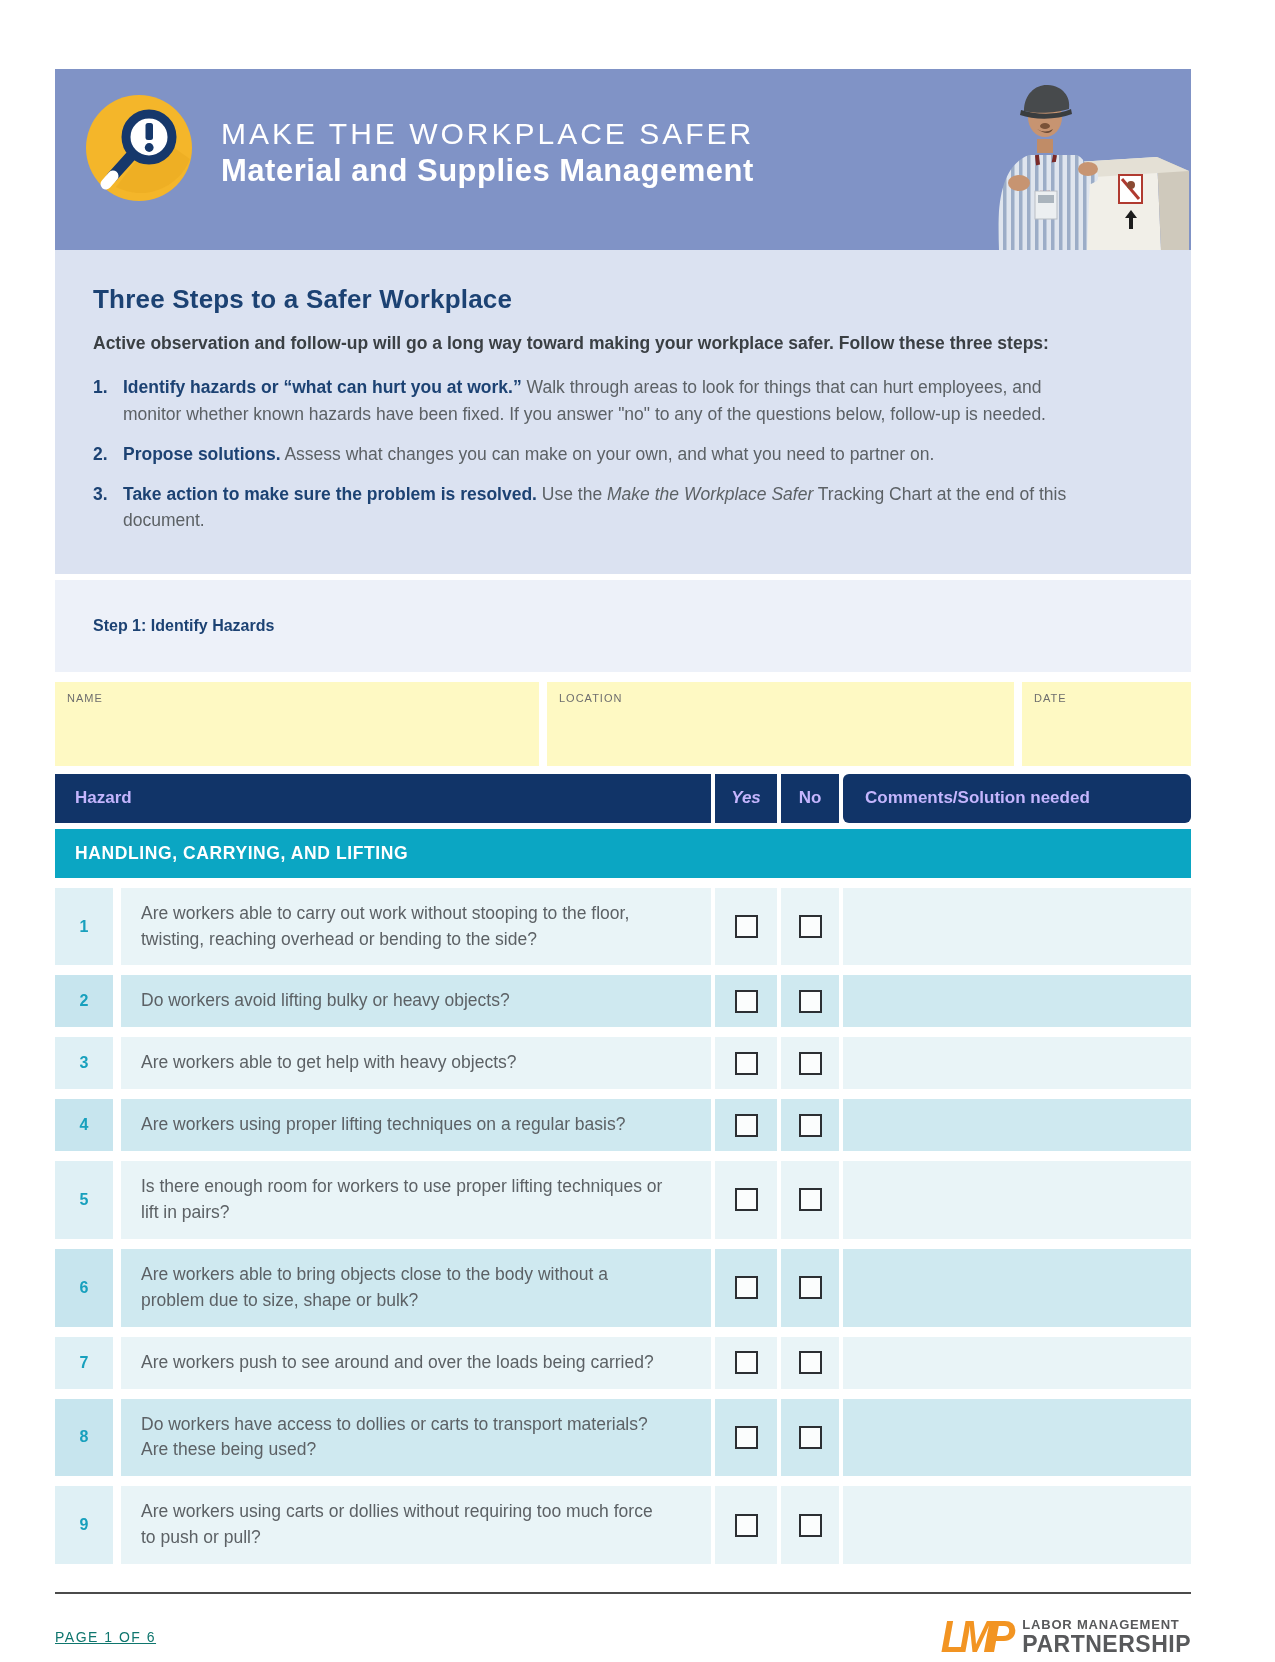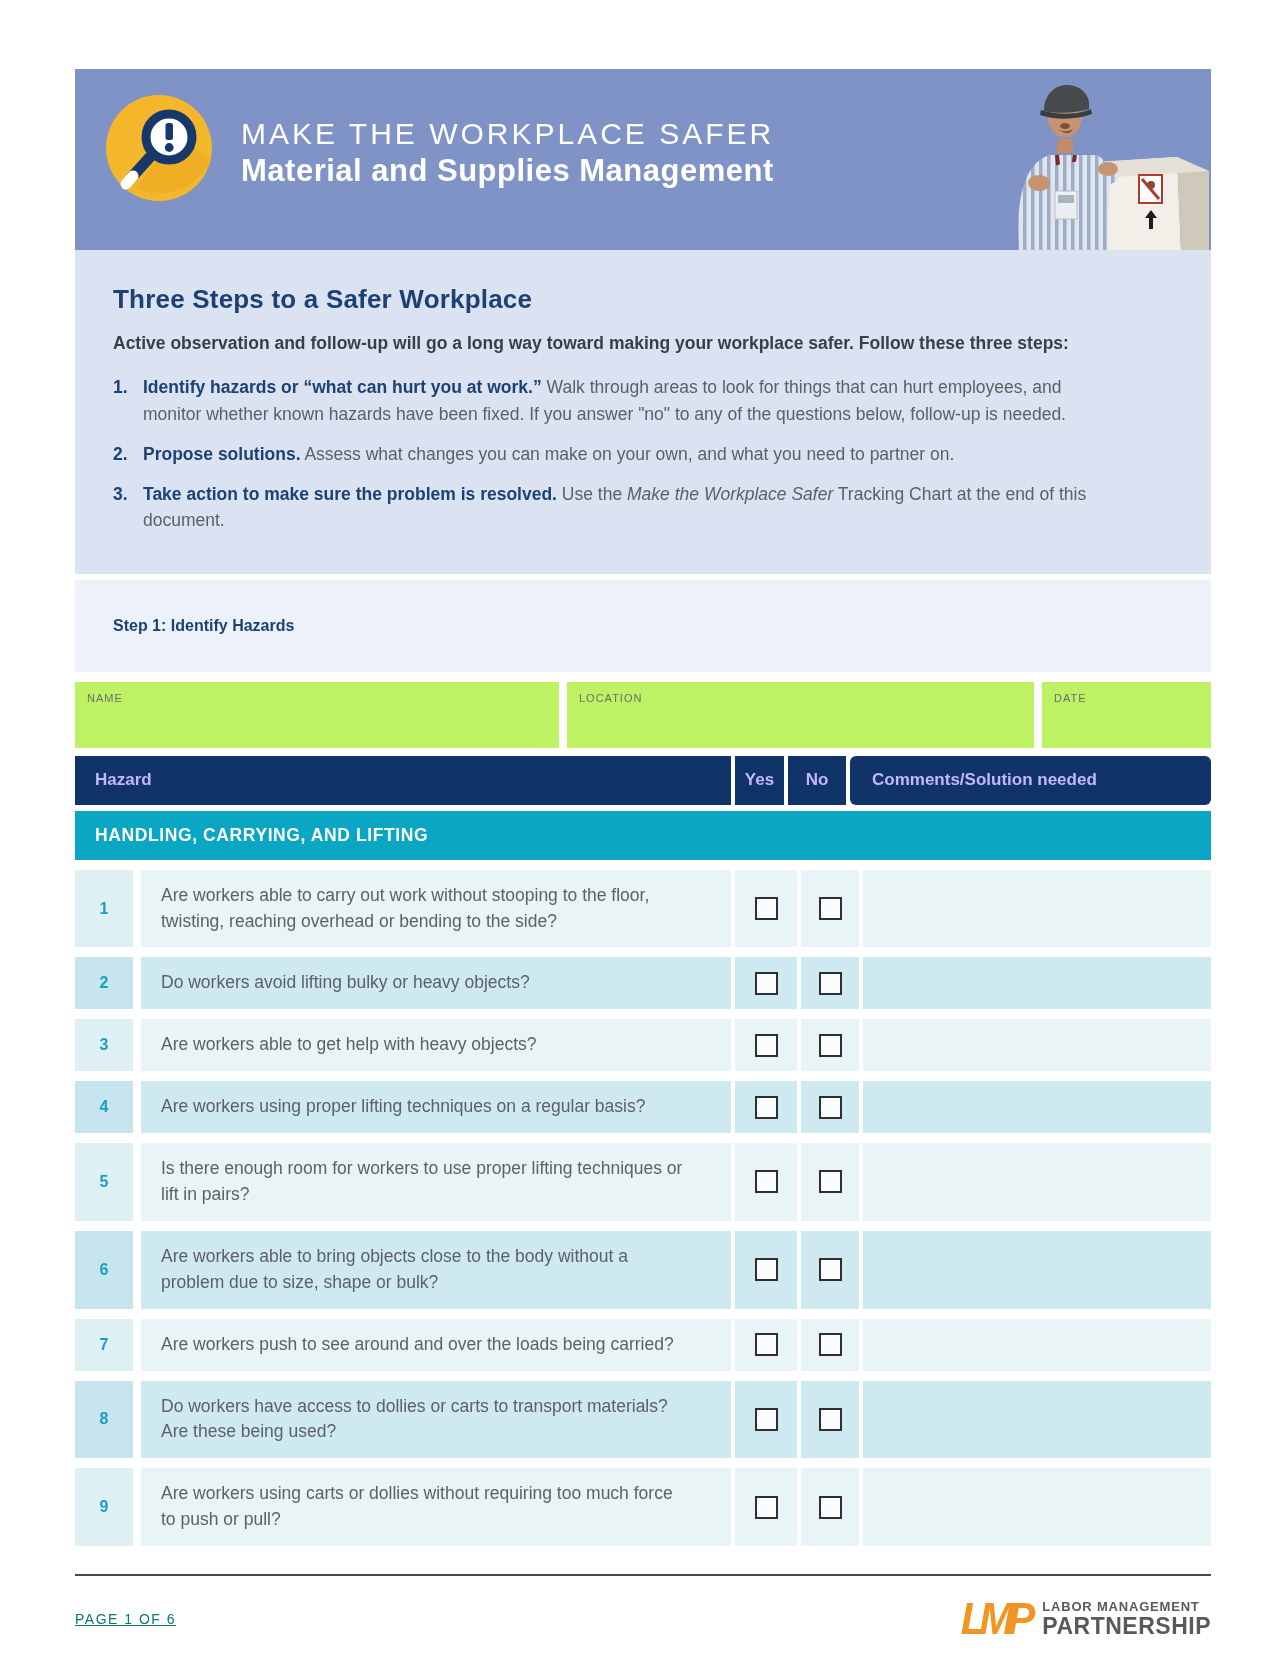--- a/index.html
+++ b/index.html
@@ -1,17 +1,17 @@
 <!DOCTYPE html>
 <html><head>
 <meta charset="utf-8">
 <style>
   html,body{margin:0;padding:0;background:#ffffff;}
   body{width:1275px;height:1662px;font-family:"Liberation Sans",sans-serif;position:relative;}
-  .page{width:1136px;margin:0 70px 0 75px;padding-top:69px;}
+  .page{width:1136px;margin:0 70px 0 55px;padding-top:69px;}
 
   
   .header{position:relative;height:181px;background:#8093c6;overflow:hidden;}
   .icon-circle{position:absolute;left:31px;top:26px;width:106px;height:106px;}
   .titles{position:absolute;left:166px;top:48px;color:#ffffff;}
   .title1{font-size:30px;font-weight:400;letter-spacing:3px;line-height:1.15;}
   .title2{font-size:31px;font-weight:bold;letter-spacing:0.5px;line-height:1.25;}
   .photo{position:absolute;right:0;bottom:0;}
 
   
@@ -23,31 +23,31 @@
   .step-body{flex:1;padding-right:30px;}
   .step-bold{font-weight:bold;color:#1c4273;}
   .step-italic{font-style:italic;}
 
   
   .step1{background:#edf1f9;margin-top:6px;height:92px;display:flex;align-items:center;padding-left:38px;box-sizing:border-box;}
   .step1 h2{margin:0;font-size:16px;color:#1c4273;}
 
   
   .fields{margin-top:10px;display:flex;}
-  .field{background:#bef264;height:66px;box-sizing:border-box;padding:10px 12px;}
+  .field{background:#fef9c3;height:84px;box-sizing:border-box;padding:10px 12px;}
   .field .flabel{font-size:11px;color:#6e6e6e;letter-spacing:1px;}
   .f-name{width:484px;margin-right:8px;}
   .f-location{width:467px;margin-right:8px;}
   .f-date{flex:1;}
 
   
   .thead{margin-top:8px;display:flex;height:49px;color:#c4b5fd;font-weight:bold;font-size:17px;}
   .thead .c{background:#113468;display:flex;align-items:center;box-sizing:border-box;}
   .c-hazard{width:656px;padding-left:20px;margin-right:4px;}
-  .c-yes{width:49px;justify-content:center;margin-right:4px;}
+  .c-yes{width:62px;justify-content:center;margin-right:4px;font-style:italic;}
   .c-no{width:58px;justify-content:center;margin-right:4px;}
   .c-comments{flex:1;padding-left:22px;border-radius:6px;}
   .tsection{margin-top:6px;height:49px;background:#0ba6c3;color:#ffffff;font-weight:bold;font-size:17.5px;letter-spacing:0.6px;display:flex;align-items:center;padding-left:20px;box-sizing:border-box;}
 
   .trow{display:flex;margin-top:10px;min-height:44px;}
   .cell{box-sizing:border-box;display:flex;align-items:center;}
   .num-cell{width:58px;justify-content:center;font-weight:bold;font-size:16px;color:#18a0bd;margin-right:8px;}
   .q-cell{width:590px;padding:13px 40px 13px 20px;font-size:17.5px;color:#5c6165;line-height:1.48;margin-right:4px;}
   .yes-cell{width:62px;justify-content:center;margin-right:4px;}
   .no-cell{width:58px;justify-content:center;margin-right:4px;}

